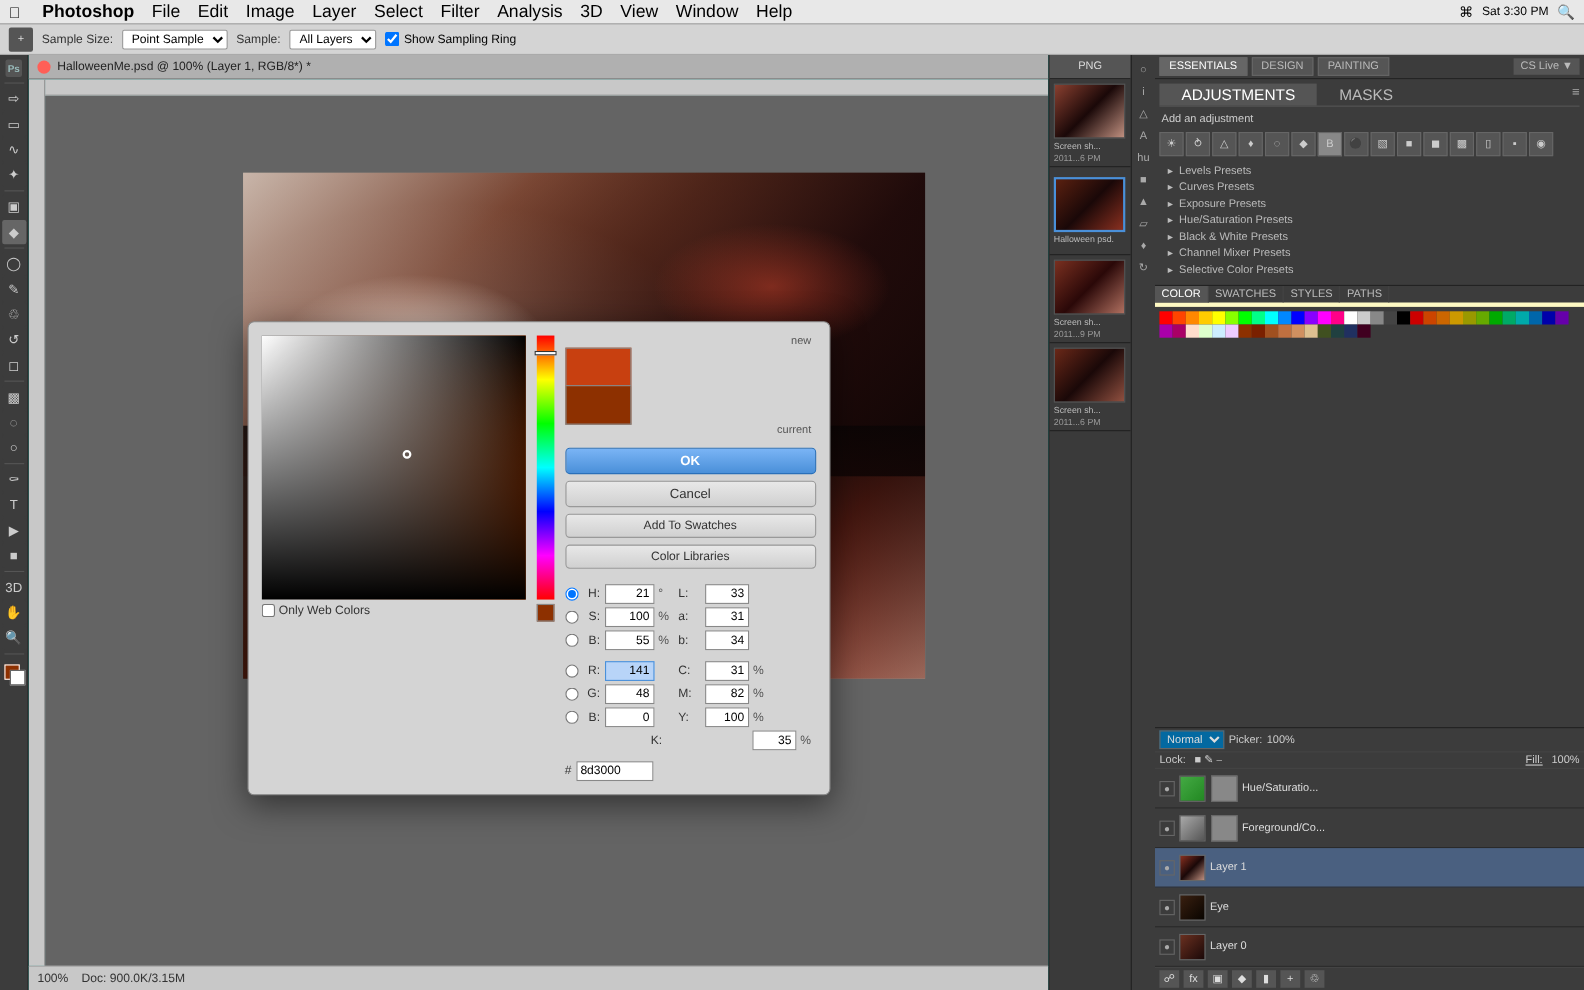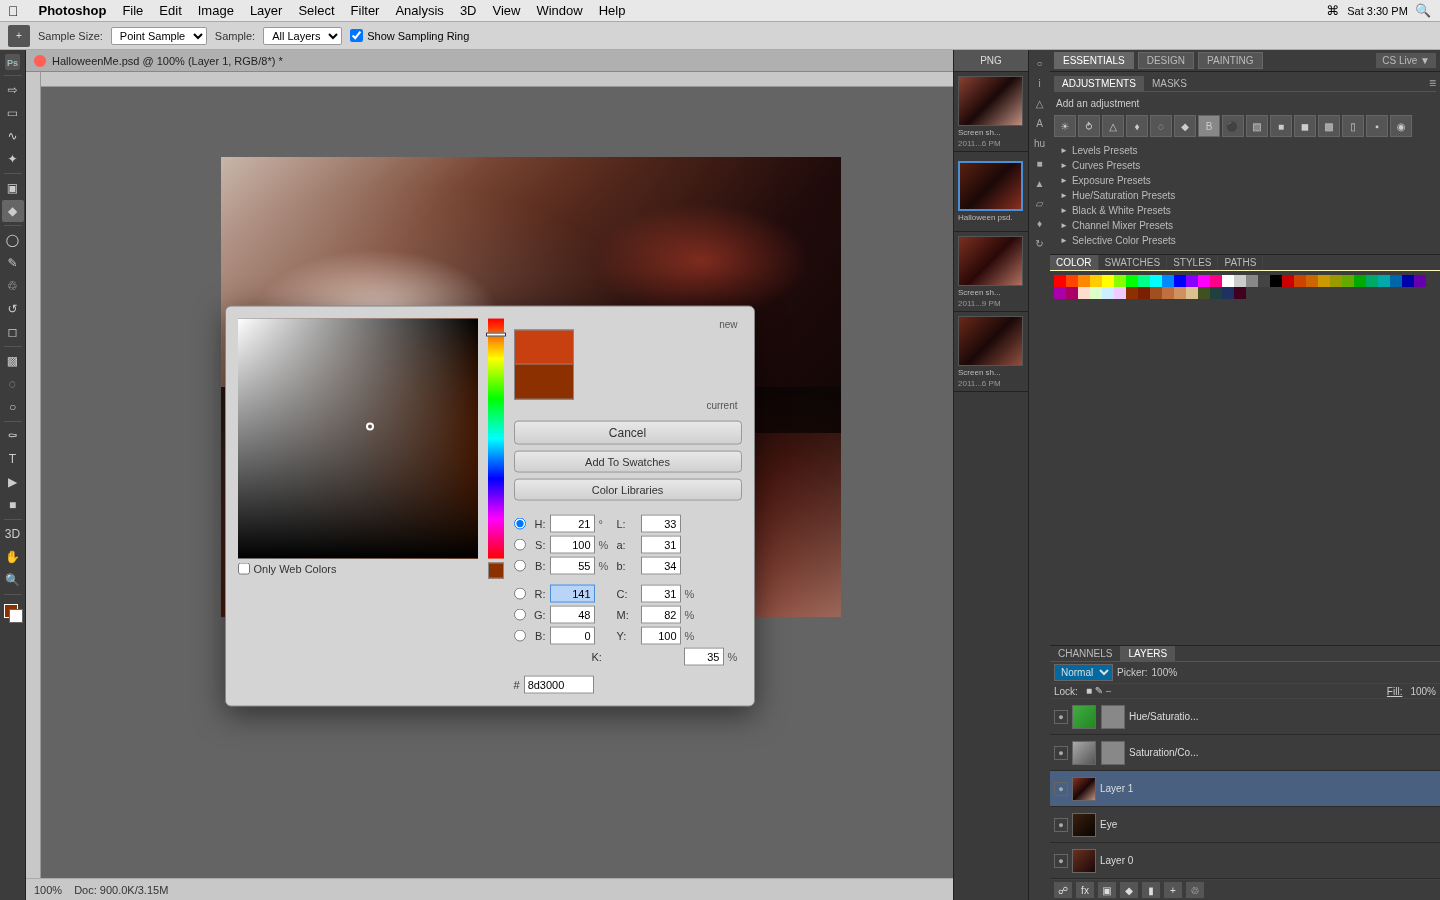--- a/index.html
+++ b/index.html
@@ -6,21 +6,21 @@
     body { width: 1440px; height: 900px; overflow: hidden; font-family: 'Lucida Grande', Arial, sans-serif; font-size: 11px; background: #3a3a3a; }
 
     
     #menubar {
       width: 100%; height: 22px; background: #e8e8e8;
       display: flex; align-items: center;
       border-bottom: 1px solid #aaa;
       padding: 0 8px; gap: 0;
     }
     .apple-logo { font-size: 14px; margin-right: 12px; }
-    .menu-item { padding: 0 8px; font-size: 13px; font-weight: 500; cursor: pointer; height: 22px; display:flex; align-items:center; }
+    .menu-item { padding: 0 8px; font-size: 16px; font-weight: 500; cursor: pointer; height: 22px; display:flex; align-items:center; }
     .menu-item.bold { font-weight: 700; }
     .menubar-right { margin-left: auto; display: flex; align-items: center; gap: 8px; font-size: 11px; }
 
     
     #optionsbar {
       width: 100%; height: 28px; background: #d4d4d4;
       border-bottom: 1px solid #aaa;
       display: flex; align-items: center; padding: 0 8px; gap: 8px;
     }
     .options-label { font-size: 11px; color: #333; }
@@ -71,34 +71,34 @@
     .thumb-item {
       height: 80px; border-bottom: 1px solid #222; display: flex; align-items: center;
       padding: 4px; gap: 6px; cursor: pointer;
     }
 
     
     #adjustments-panel {
       background: #3c3c3c; border-bottom: 1px solid #222; padding: 4px;
     }
     .adj-tabs { display: flex; border-bottom: 1px solid #555; margin-bottom: 4px; }
-    .adj-tab { padding: 2px 8px; font-size: 10px; color: #bbb; cursor: pointer; }
+    .adj-tab { padding: 2px 20px; font-size: 14px; color: #bbb; cursor: pointer; }
     .adj-tab.active { background: #555; color: white; }
     .adj-title { font-size: 10px; color: #ccc; padding: 2px; }
     .adj-icons { display: flex; flex-wrap: wrap; gap: 2px; padding: 4px 0; }
     .adj-icon { width: 22px; height: 22px; background: #555; border: 1px solid #666; display: flex; align-items: center; justify-content: center; color: #ccc; font-size: 10px; cursor: pointer; }
     .preset-list { padding: 2px; }
     .preset-item { display: flex; align-items: center; padding: 2px 4px; font-size: 10px; color: #bbb; cursor: pointer; }
     .preset-arrow { margin-right: 4px; font-size: 8px; }
 
     
     #color-panel {
       background: #3c3c3c; flex: 1; overflow: hidden;
     }
-    .color-panel-tabs { display: flex; border-bottom: 1px solid #fef9c3; }
+    .color-panel-tabs { display: flex; border-bottom: 4px solid #fef9c3; }
     .color-tab { padding: 2px 6px; font-size: 10px; color: #bbb; cursor: pointer; border-right: 1px solid #444; }
     .color-tab.active { background: #555; color: white; }
     .color-swatches-grid {
       display: flex; flex-wrap: wrap; padding: 4px;
     }
     .swatch { width: 12px; height: 12px; cursor: pointer; }
 
     
     #layers-panel {
       background: #3c3c3c; border-top: 1px solid #222;
@@ -400,20 +400,21 @@
           <div class="dialog-right">
 
             <div style="display:flex;flex-direction:column;align-items:flex-start;margin-bottom:4px;">
               <span class="color-label" style="align-self:flex-end;margin-right:4px;">new</span>
               <div class="color-new" style="background:#c84010;width:60px;height:35px;border:1px solid #888;"></div>
               <div class="color-current" style="width:60px;height:35px;border:1px solid #888;border-top:none;"></div>
               <span class="color-label" style="align-self:flex-end;margin-right:4px;">current</span>
             </div>
 
             <div class="dialog-buttons">
+              <button class="btn-ok">OK</button>
               <button class="btn-cancel">Cancel</button>
               <button class="btn-swatches">Add To Swatches</button>
               <button class="btn-libraries">Color Libraries</button>
             </div>
 
             <div class="field-group">
               <div class="field-row">
                 <input type="radio" name="colormode" class="field-radio" checked="" style="">
                 <span class="field-label">H:</span>
                 <input type="text" class="field-input" value="21" style="">
@@ -659,24 +660,20 @@
             <div class="swatch" style="background:#d09060;"></div>
             <div class="swatch" style="background:#ddc090;"></div>
             <div class="swatch" style="background:#405020;"></div>
             <div class="swatch" style="background:#204040;"></div>
             <div class="swatch" style="background:#203060;"></div>
             <div class="swatch" style="background:#400020;"></div>
           </div>
         </div>
 
         <div id="layers-panel">
-          <div class="layers-tabs">
-            <span class="layers-tab">CHANNELS</span>
-            <span class="layers-tab active">LAYERS</span>
-          </div>
           <div class="layers-controls">
             <select class="layers-select">
               <option>Normal</option>
             </select>
             <span class="layers-opacity">Picker:</span>
             <span class="layers-opacity">100%</span>
           </div>
           <div style="display:flex;align-items:center;padding:1px 4px;border-bottom:1px solid #444;font-size:10px;color:#ccc;gap:8px;">
             <span>Lock:</span>
             <span>■ ✎ ⎯</span>
@@ -687,21 +684,21 @@
           <div class="layer-row">
             <div class="layer-eye">●</div>
             <div class="layer-thumb" style="background:linear-gradient(135deg,#4a4,#282);"></div>
             <div class="layer-thumb" style="background:#888;margin-left:1px;"></div>
             <span class="layer-name">Hue/Saturatio...</span>
           </div>
           <div class="layer-row">
             <div class="layer-eye">●</div>
             <div class="layer-thumb" style="background:linear-gradient(135deg,#aaa,#555);"></div>
             <div class="layer-thumb" style="background:#888;margin-left:1px;"></div>
-            <span class="layer-name">Saturation/Co...</span>
+            <span class="layer-name">Foreground/Co...</span>
           </div>
           <div class="layer-row active">
             <div class="layer-eye">●</div>
             <div class="layer-thumb" style="background:linear-gradient(135deg,#8a3020,#1a0808,#c09080);"></div>
             <span class="layer-name">Layer 1</span>
           </div>
           <div class="layer-row">
             <div class="layer-eye">●</div>
             <div class="layer-thumb" style="background:linear-gradient(135deg,#3a2010,#080400);"></div>
             <span class="layer-name">Eye</span>

